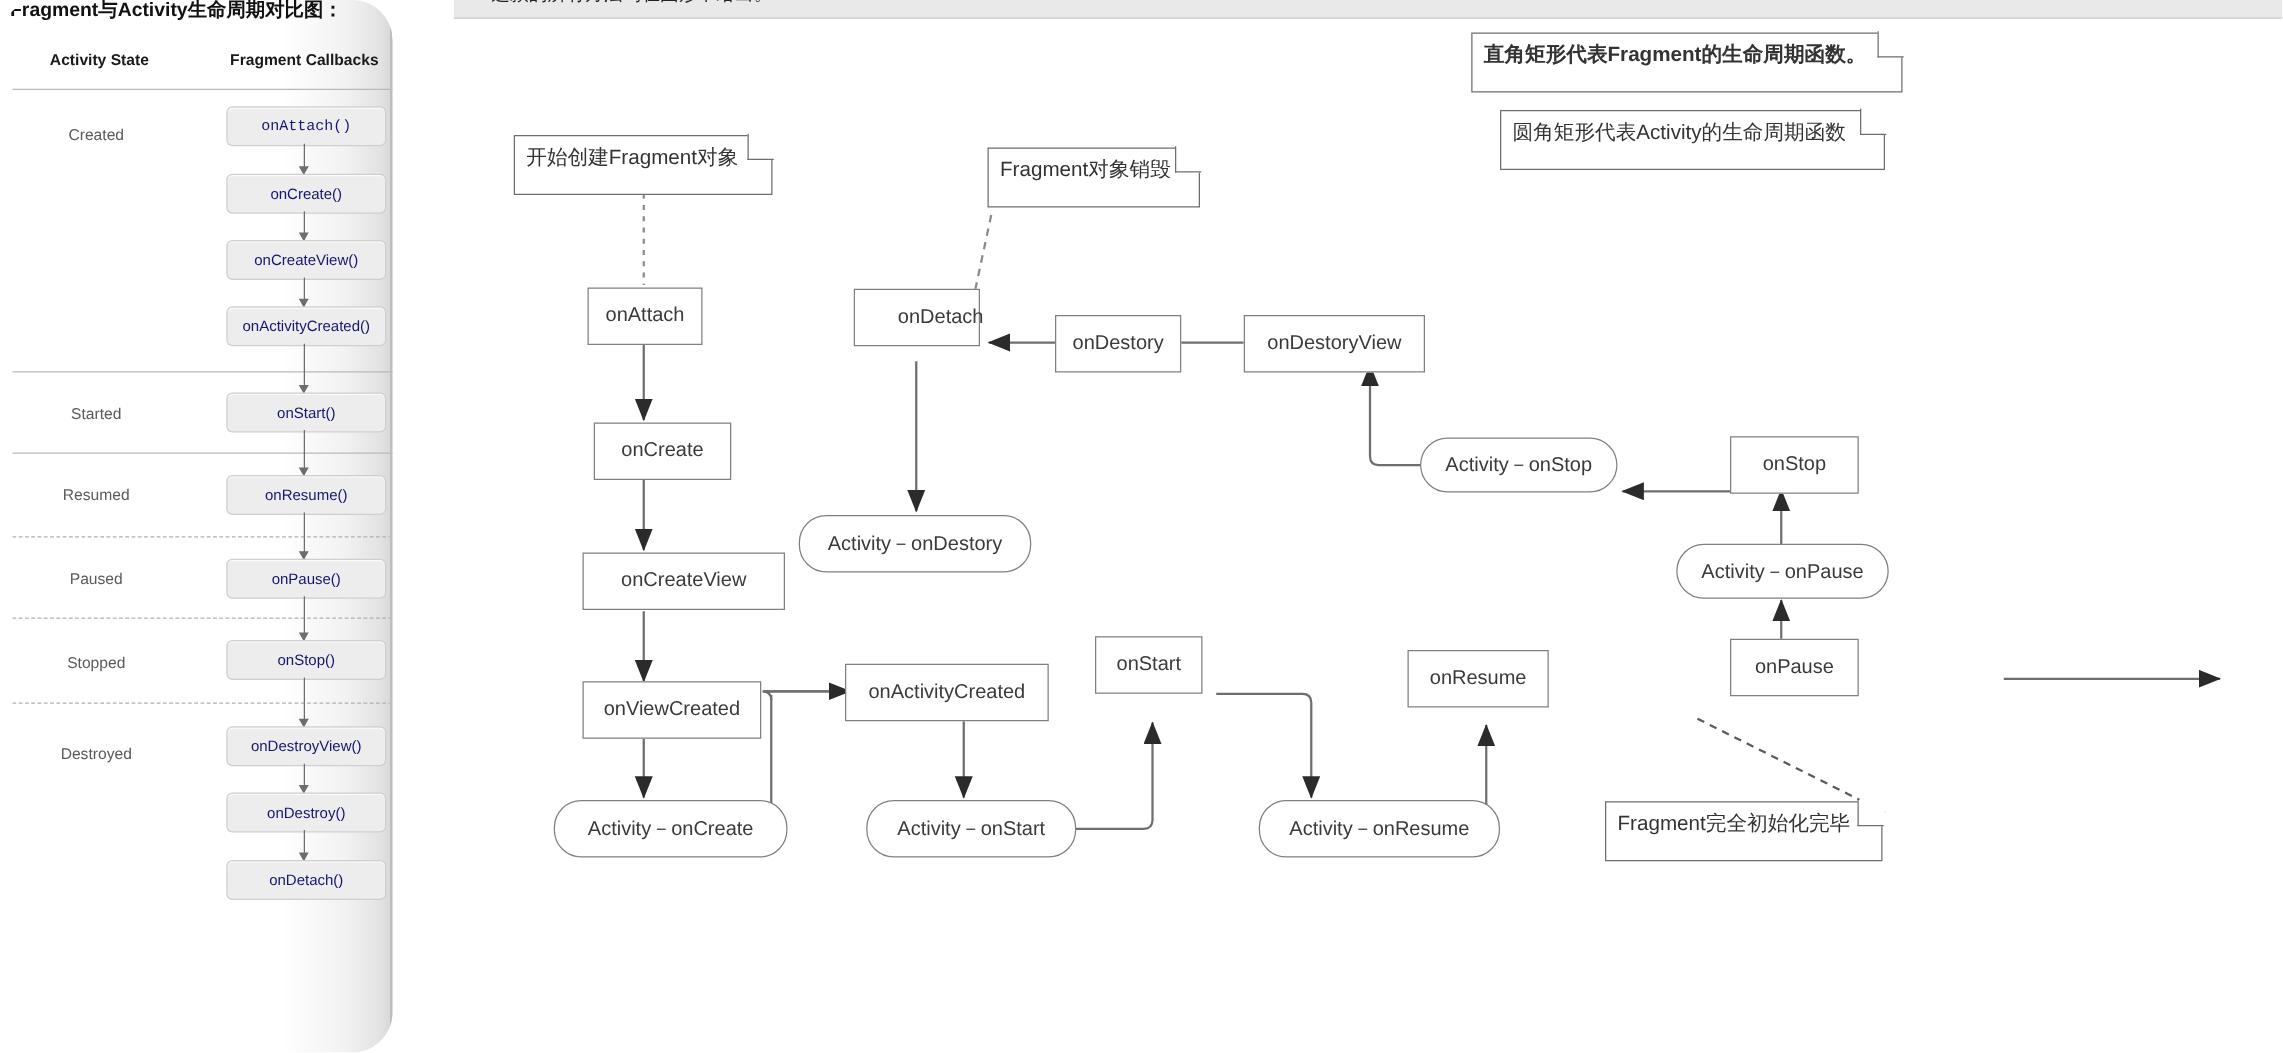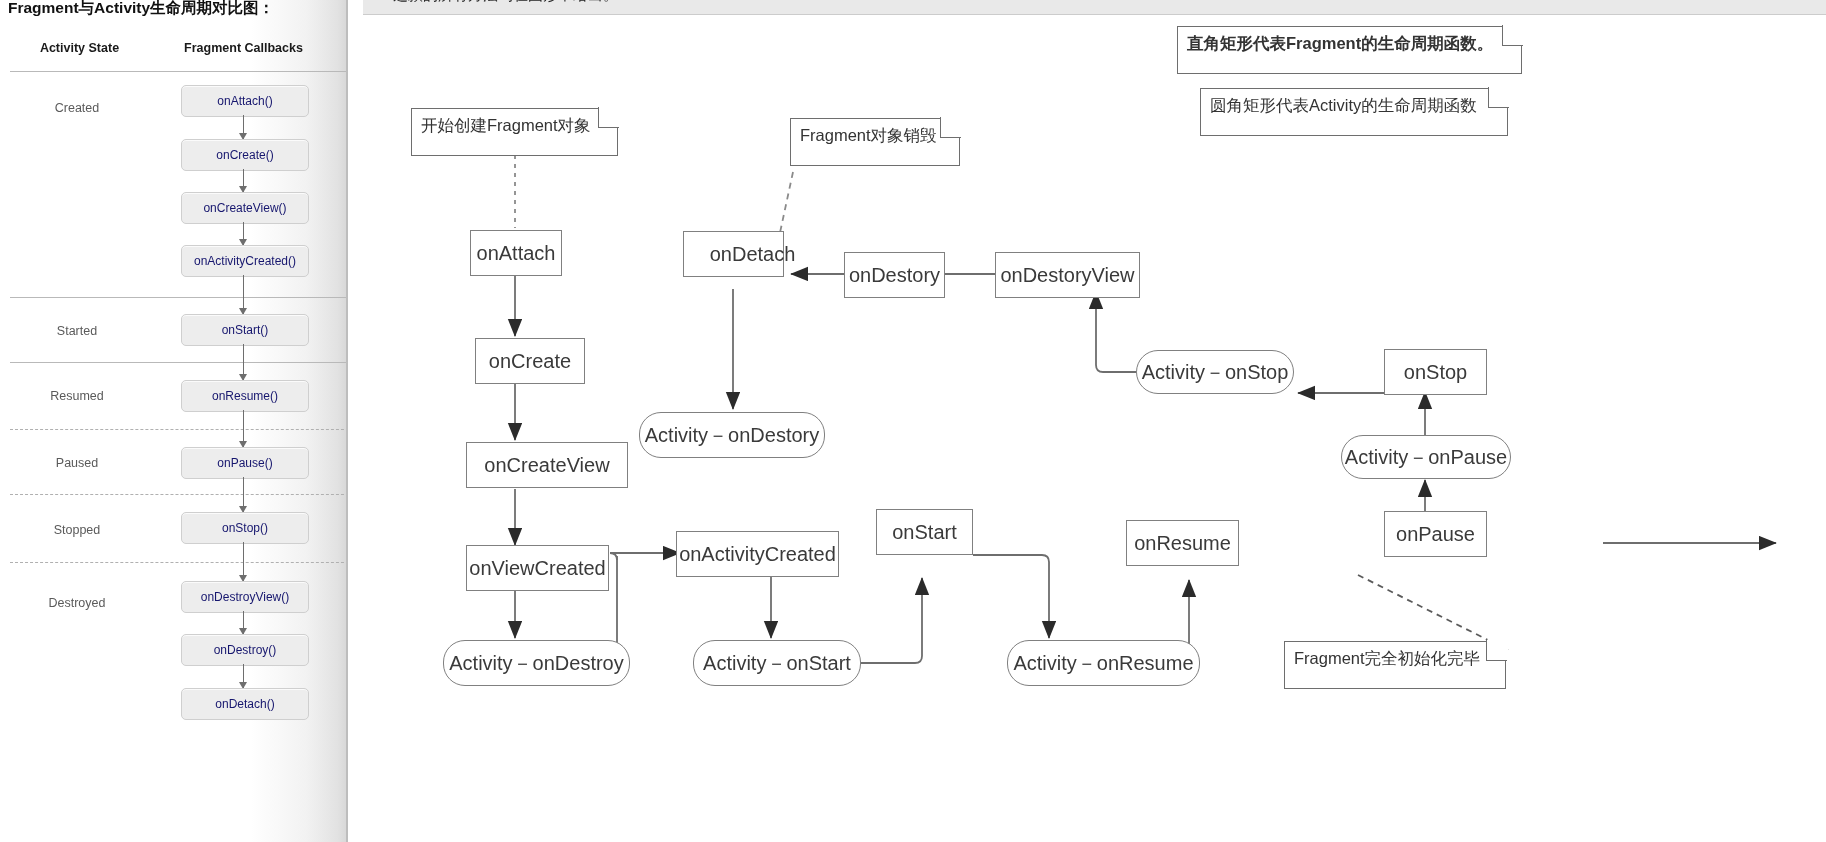--- a/index.html
+++ b/index.html
@@ -4,23 +4,24 @@
 <style>
   html,body{margin:0;padding:0;}
   body{
     width:1826px;height:842px;overflow:hidden;
     background:#ffffff;
     font-family:"Liberation Sans","DejaVu Sans",sans-serif;
     position:relative;
   }
   
   #left-panel{
-    position:absolute;left:0;top:0;width:348px;height:842px;
+    position:absolute;left:0;top:0;width:314px;height:842px;
     background:linear-gradient(to right,#ffffff 0%,#ffffff 72%,#f2f2f2 88%,#e2e2e2 97%,#d6d6d6 100%);
     overflow:hidden;
+    border-radius:32px;
   }
   #left-panel .panel-edge{
     position:absolute;right:0;top:0;width:2px;height:842px;background:#bdbdbd;
   }
   #doc-title{
     position:absolute;left:8px;top:-2px;
     font-size:15.5px;font-weight:bold;color:#111;letter-spacing:0px;
     white-space:nowrap;
   }
   .col-head{
@@ -62,21 +63,21 @@
   }
   #clip-text{
     position:absolute;left:30px;top:-14px;font-size:15px;color:#222;
     white-space:nowrap;
   }
   
   .node{
     position:absolute;box-sizing:border-box;
     background:#ffffff;border:1.6px solid #808080;
     display:flex;align-items:center;justify-content:center;
-    font-size:20px;color:#3a3a3a;white-space:nowrap;
+    font-size:16px;color:#3a3a3a;white-space:nowrap;
   }
   .node.rounded{border-radius:22px;}
   .note{
     position:absolute;box-sizing:border-box;background:#ffffff;
     font-size:16.5px;color:#333;white-space:nowrap;
   }
   .note .note-body{
     position:absolute;inset:0;
     border:1.8px solid #6e6e6e;
     background:#ffffff;
@@ -116,21 +117,21 @@
     </div>
   <div id="left-states">
       <div class="state-label" style="top: 101px;">Created</div>
       <div class="state-label" style="top: 324px;">Started</div>
       <div class="state-label" style="top: 389px;">Resumed</div>
       <div class="state-label" style="top: 456px;">Paused</div>
       <div class="state-label" style="top: 523px;">Stopped</div>
       <div class="state-label" style="top: 596px;">Destroyed</div>
     </div>
   <div id="left-callbacks">
-      <div class="cb-box" style="top: 85px;">onAttach()</div>
+      <div class="cb-box" style="top: 85px; font-family: Liberation Mono, monospace;">onAttach()</div>
       <div class="cb-arrow" style="top: 115px; height: 24px;"></div>
       <div class="cb-box" style="top: 139px;">onCreate()</div>
       <div class="cb-arrow" style="top: 169px; height: 23px;"></div>
       <div class="cb-box" style="top: 192px;">onCreateView()</div>
       <div class="cb-arrow" style="top: 222px; height: 23px;"></div>
       <div class="cb-box" style="top: 245px;">onActivityCreated()</div>
       <div class="cb-arrow" style="top: 275px; height: 39px;"></div>
       <div class="cb-box" style="top: 314px;">onStart()</div>
       <div class="cb-arrow" style="top: 344px; height: 36px;"></div>
       <div class="cb-box" style="top: 380px;">onResume()</div>
@@ -201,28 +202,28 @@
       <path d="M370,289 L370,409" marker-end="url(#ah)"></path>
     </g>
   </svg>
 
   <div id="diagram-nodes">
       <div class="node" style="left: 107px; top: 230px; width: 92px; height: 46px;">onAttach</div>
       <div class="node" style="left: 112px; top: 338px; width: 110px; height: 46px;">onCreate</div>
       <div class="node" style="left: 103px; top: 442px; width: 162px; height: 46px;">onCreateView</div>
       <div class="node" style="left: 103px; top: 545px; width: 143px; height: 46px;">onViewCreated</div>
       <div class="node" style="left: 313px; top: 531px; width: 163px; height: 46px;">onActivityCreated</div>
-      <div class="node" style="left: 513px; top: 509px; width: 97px; height: 46px;">onStart</div>
+      <div class="node" style="left: 513px; top: 509px; width: 86px; height: 46px;">onStart</div>
       <div class="node" style="left: 763px; top: 520px; width: 113px; height: 46px;">onResume</div>
       <div class="node" style="left: 1021px; top: 511px; width: 103px; height: 46px;">onPause</div>
       <div class="node" style="left: 1021px; top: 349px; width: 103px; height: 46px;">onStop</div>
       <div class="node" style="left: 632px; top: 252px; width: 145px; height: 46px;">onDestoryView</div>
       <div class="node" style="left: 481px; top: 252px; width: 101px; height: 46px;">onDestory</div>
       <div class="node" style="left: 320px; top: 231px; width: 101px; height: 46px; padding-left: 38px;">onDetach</div>
-      <div class="node rounded" style="left: 80px; top: 640px; width: 187px; height: 46px;">Activity－onDestroy</div>
+      <div class="node rounded" style="left: 80px; top: 640px; width: 187px; height: 46px;">Activity－onCreate</div>
       <div class="node rounded" style="left: 330px; top: 640px; width: 168px; height: 46px;">Activity－onStart</div>
       <div class="node rounded" style="left: 644px; top: 640px; width: 193px; height: 46px;">Activity－onResume</div>
       <div class="node rounded" style="left: 978px; top: 435px; width: 170px; height: 44px;">Activity－onPause</div>
       <div class="node rounded" style="left: 773px; top: 350px; width: 158px; height: 44px;">Activity－onStop</div>
       <div class="node rounded" style="left: 276px; top: 412px; width: 186px; height: 46px;">Activity－onDestory</div>
     </div>
   <div id="diagram-notes">
       <div class="note" style="left: 48px; top: 108px; width: 207px; height: 48px;">
         <div class="note-body"></div>
         <div class="note-fold-cut"></div>

